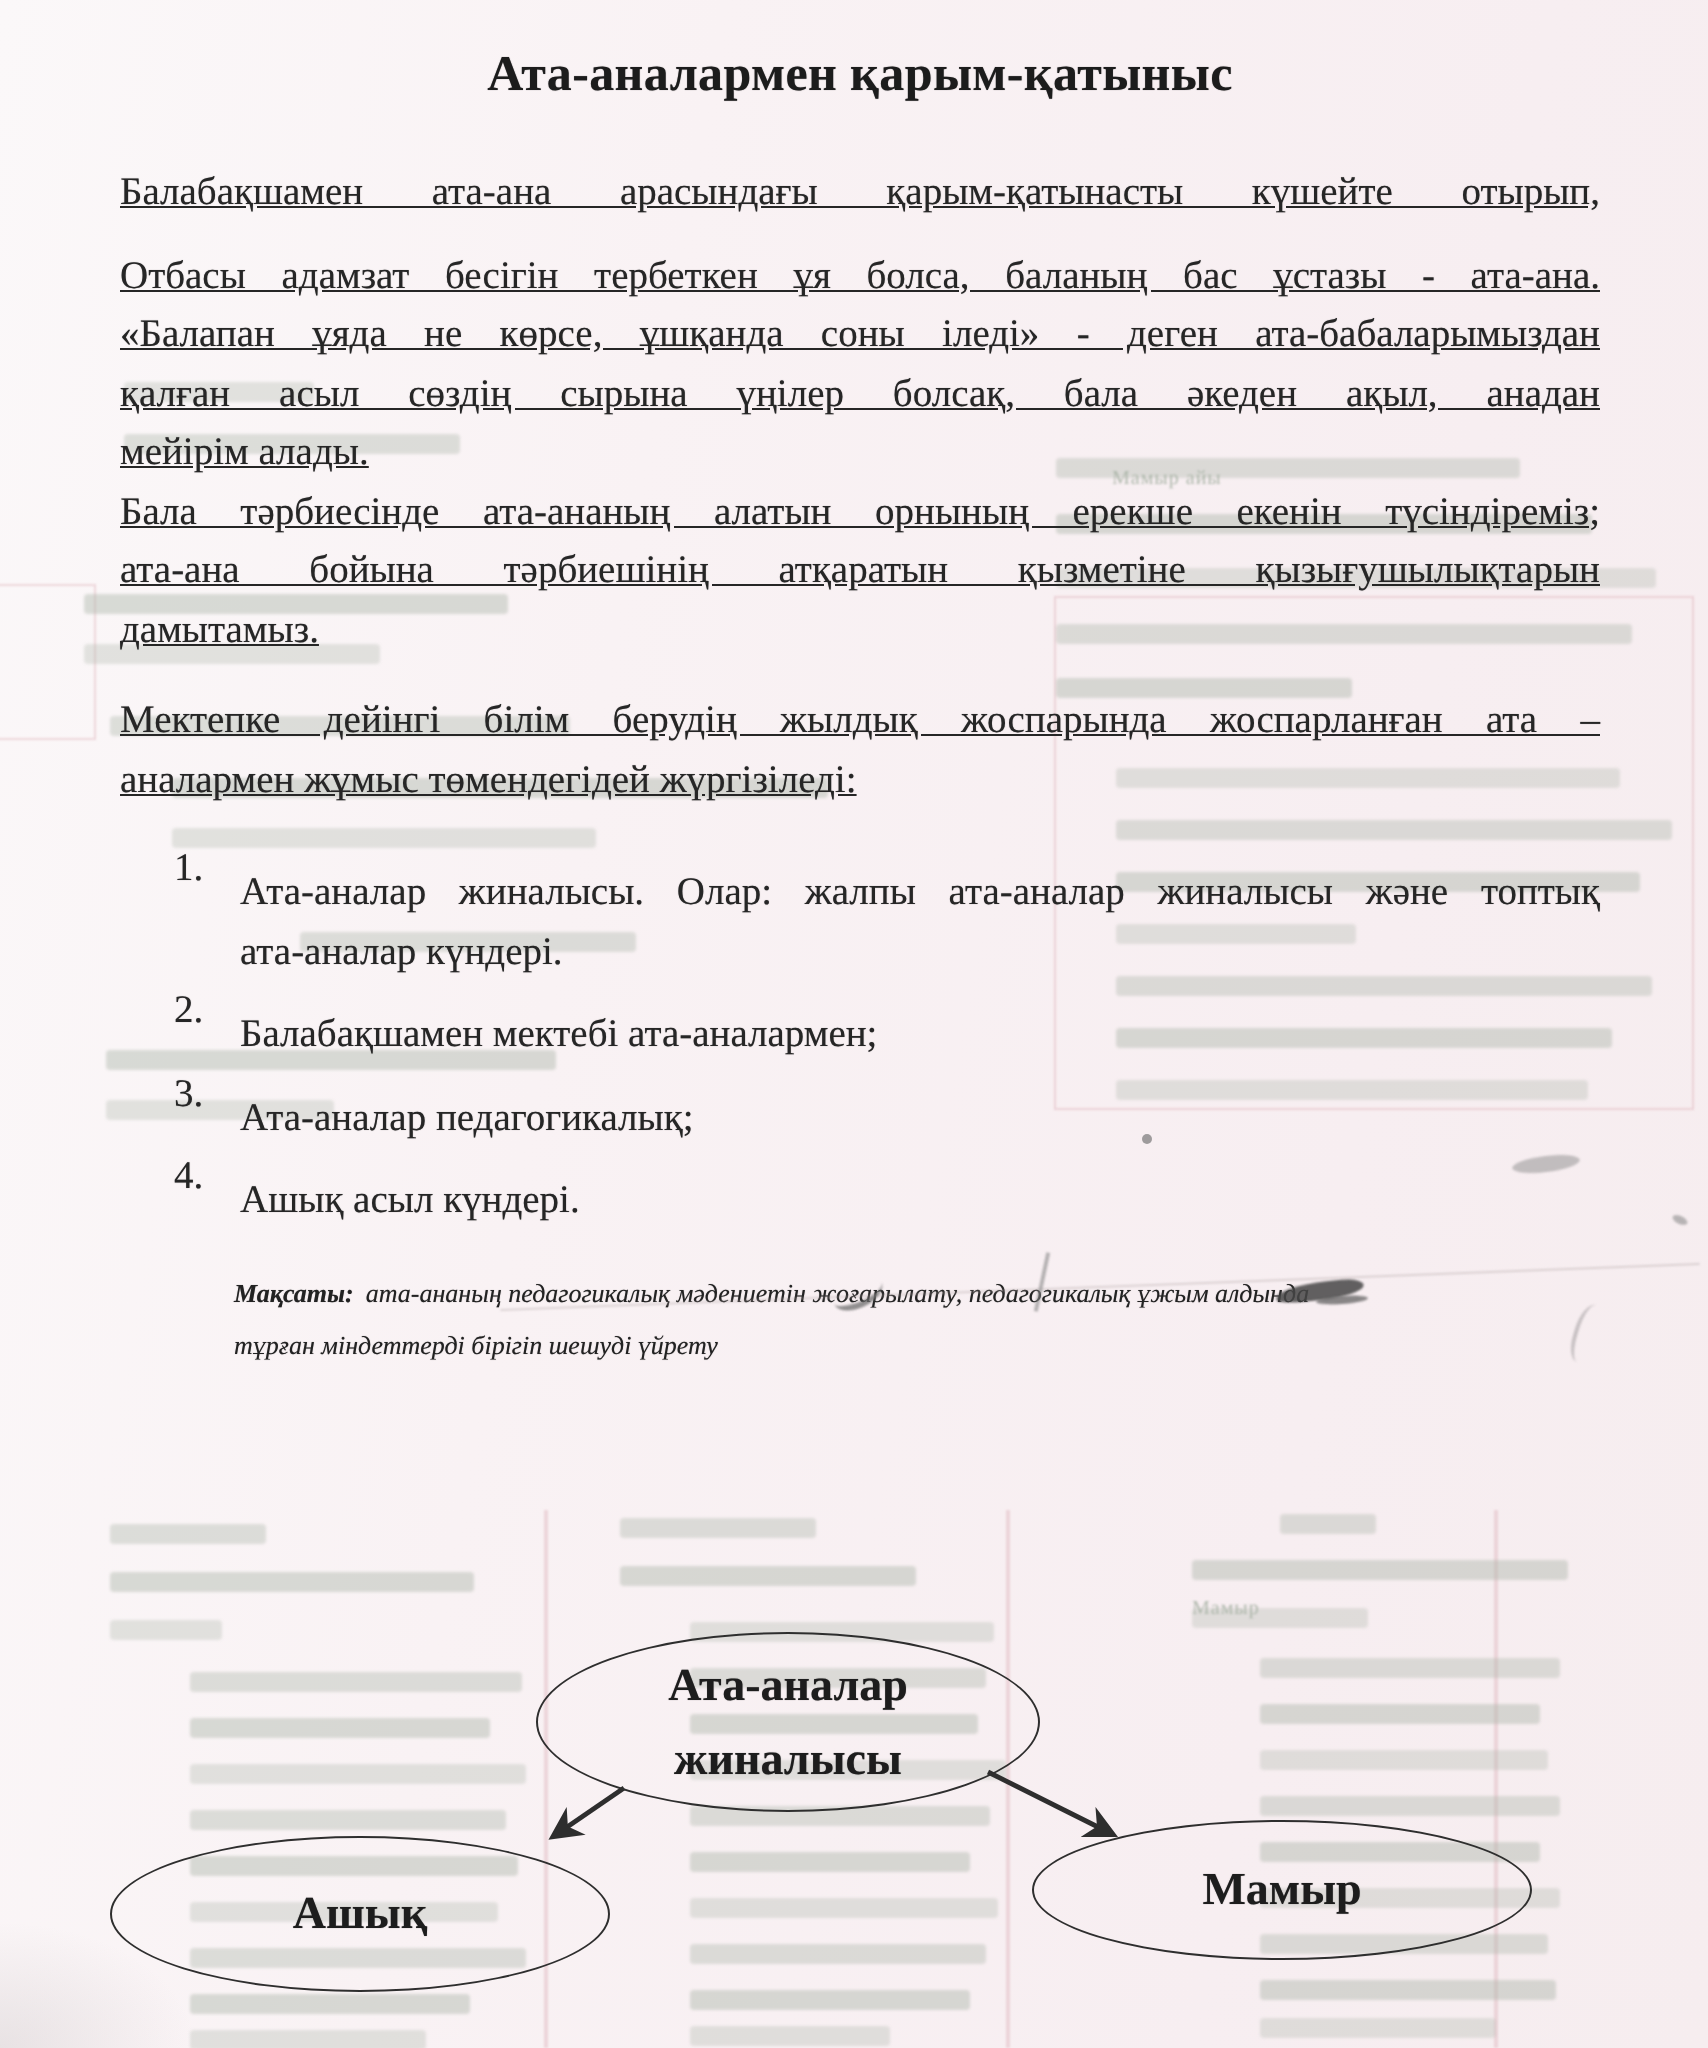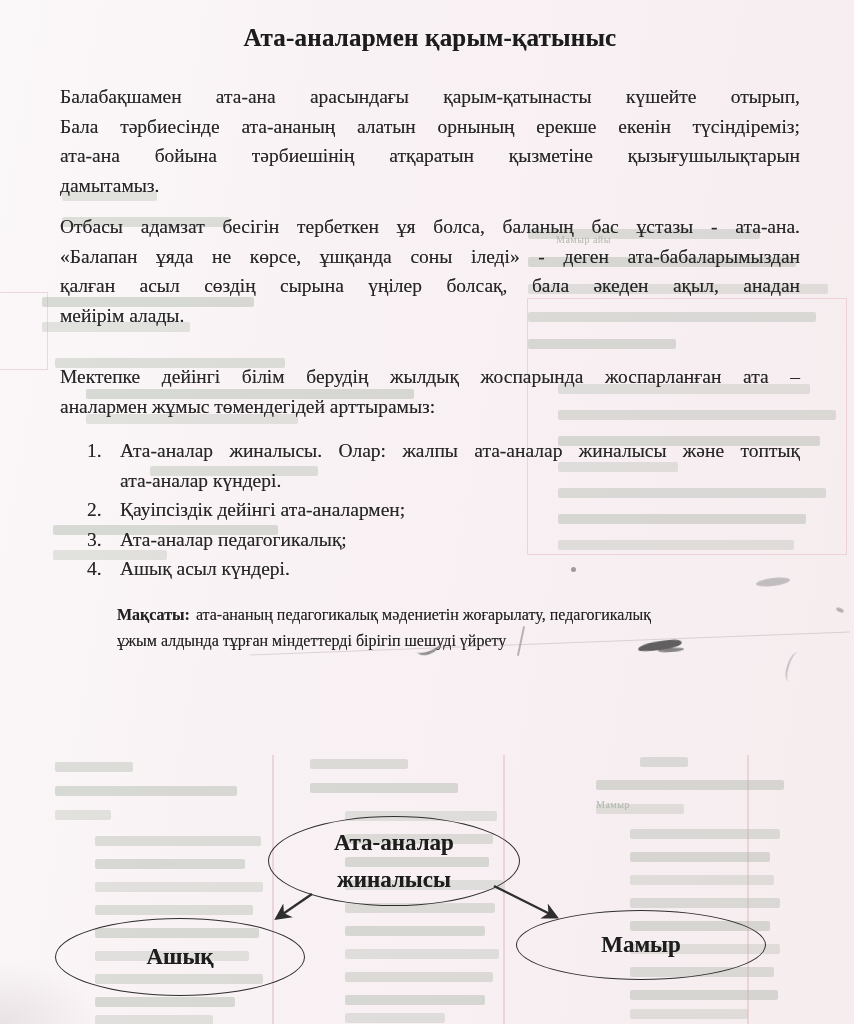--- a/index.html
+++ b/index.html
@@ -41,33 +41,33 @@
   .sm7{left:836px;top:608px;width:8px;height:4px;background:#8d8d8d;opacity:.6;
        border-radius:50%;transform:rotate(25deg);filter:blur(.4px);}
 
   
   .content{position:absolute;inset:0;z-index:2;padding:24px 54px 0 60px;}
   .title{width:740px;text-align:center;font-weight:bold;font-size:25px;
          color:#1c1c1c;margin:0 0 30px 0;letter-spacing:.2px;
          text-shadow:0 0 .5px rgba(28,28,28,.55);}
   .textcol{width:740px;font-size:19.5px;line-height:29.5px;
            text-shadow:0 0 .45px rgba(38,38,38,.5);}
-  .para{margin:0;}
+  .para{margin:0;text-decoration:underline;}
   .para.gap1{margin-top:12px;}
-  .para.gap2{margin-top:32px;}
+  .para.gap2{margin-top:16px;}
   .ln{text-align:justify;text-align-last:justify;}
   .ln.last{text-align:left;text-align-last:left;}
   .list{margin-top:15px;}
   .li{display:flex;margin:0;}
   .num{width:33px;margin-left:27px;flex:0 0 auto;}
-  .litext{flex:1 1 auto;}
+  .litext{flex:1 1 auto;margin-top:12px;}
   .sec-heading{margin:30px 0 0 59px;font-weight:bold;font-size:20px;
                color:#1e1e1e;text-shadow:0 0 .5px rgba(30,30,30,.5);}
   .sec-heading .sec-num{margin-right:15px;}
-  .purpose{margin:18px 0 0 57px;width:565px;font-size:16px;
+  .purpose{margin:18px 0 0 57px;width:565px;font-style:italic;font-size:13px;
            line-height:26.5px;color:#222;text-shadow:0 0 .45px rgba(34,34,34,.5);}
   .purpose .plabel{font-weight:bold;margin-right:6px;}
 
   
   .diagram{position:absolute;left:0;top:800px;width:854px;height:224px;z-index:2;}
   .ellipse{position:absolute;border:1.6px solid #2e2e2e;border-radius:50%;
            display:flex;align-items:center;justify-content:center;
            font-weight:bold;color:#1d1d1d;text-align:center;
            text-shadow:0 0 .5px rgba(29,29,29,.5);background:transparent;}
   .el-root{left:268px;top:16px;width:250px;height:88px;font-size:23px;line-height:37px;}
@@ -149,47 +149,47 @@
       <div class="bl" style="left: 630px; top: 1009px; width: 118px; opacity: 0.3;"></div>
     </div>
 
   <div class="content">
     <h1 class="title">Ата-аналармен қарым-қатыныс</h1>
 
     <div class="textcol">
       <p class="para">
         <span class="ln" style="display:block">Балабақшамен ата-ана арасындағы қарым-қатынасты күшейте отырып,</span>
       </p>
-      <p class="para">
-        <span class="ln" style="display:block">Бала тәрбиесінде ата-ананың алатын орнының ерекше екенін түсіндіреміз;</span>
-        <span class="ln" style="display:block">ата-ана бойына тәрбиешінің атқаратын қызметіне қызығушылықтарын</span>
-        <span class="ln last" style="display:block">дамытамыз.</span>
-      </p>
       <p class="para gap1">
         <span class="ln" style="display:block">Отбасы адамзат бесігін тербеткен ұя болса, баланың бас ұстазы - ата-ана.</span>
         <span class="ln" style="display:block">«Балапан ұяда не көрсе, ұшқанда соны іледі» - деген ата-бабаларымыздан</span>
         <span class="ln" style="display:block">қалған асыл сөздің сырына үңілер болсақ, бала әкеден ақыл, анадан</span>
         <span class="ln last" style="display:block">мейірім алады.</span>
       </p>
+      <p class="para">
+        <span class="ln" style="display:block">Бала тәрбиесінде ата-ананың алатын орнының ерекше екенін түсіндіреміз;</span>
+        <span class="ln" style="display:block">ата-ана бойына тәрбиешінің атқаратын қызметіне қызығушылықтарын</span>
+        <span class="ln last" style="display:block">дамытамыз.</span>
+      </p>
       <p class="para gap2">
         <span class="ln" style="display:block">Мектепке дейінгі білім берудің жылдық жоспарында жоспарланған ата –</span>
-        <span class="ln last" style="display:block">аналармен жұмыс төмендегідей арттырамыз:</span>
+        <span class="ln last" style="display:block">аналармен жұмыс төмендегідей жүргізіледі:</span>
       </p>
 
       <div class="list">
         <div class="li">
           <span class="num">1.</span>
           <span class="litext">
             <span class="ln" style="display:block">Ата-аналар жиналысы. Олар: жалпы ата-аналар жиналысы және топтық</span>
             <span class="ln last" style="display:block">ата-аналар күндері.</span>
           </span>
         </div>
         <div class="li">
           <span class="num">2.</span>
-          <span class="litext">Қауіпсіздік дейінгі ата-аналармен;</span>
+          <span class="litext">Балабақшамен мектебі ата-аналармен;</span>
         </div>
         <div class="li">
           <span class="num">3.</span>
           <span class="litext">Ата-аналар педагогикалық;</span>
         </div>
         <div class="li">
           <span class="num">4.</span>
           <span class="litext">Ашық асыл күндері.</span>
         </div>
       </div>

